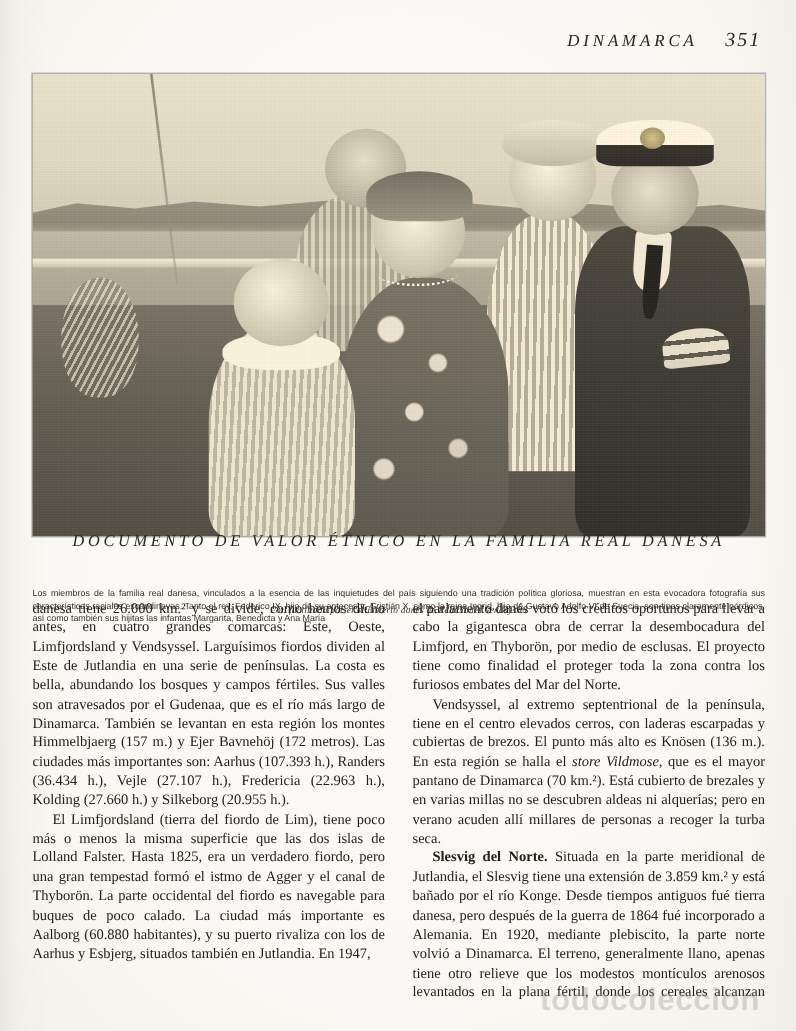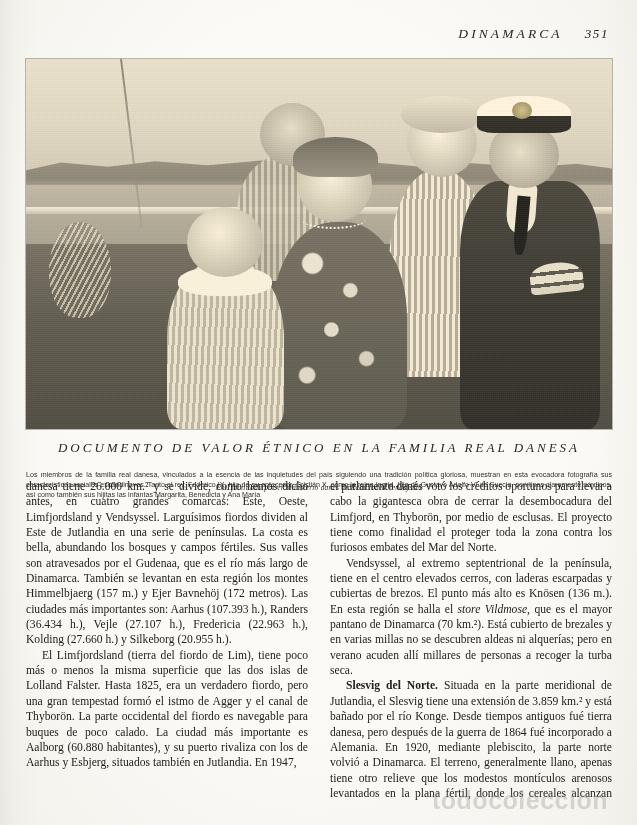--- a/index.html
+++ b/index.html
@@ -43,21 +43,21 @@
     color: #2a2722;
   }
   .runhead .title {
     font-style: italic;
     font-size: 13.5px;
     letter-spacing: 3.1px;
     font-weight: 400;
   }
   .runhead .folio {
     font-style: italic;
-    font-size: 13px;
+    font-size: 16px;
     letter-spacing: 1.6px;
     margin-left: 22px;
   }
 
   
   .plate {
     position: absolute;
     left: 26px;
     top: 59px;
     width: 586px;
@@ -239,21 +239,21 @@
   .grain {
     position: absolute; inset: 0; pointer-events: none; opacity: .22;
     background-image:
       repeating-linear-gradient(0deg, rgba(255,255,255,.10) 0 1px, rgba(0,0,0,.06) 1px 2px),
       repeating-linear-gradient(90deg, rgba(255,255,255,.06) 0 1px, rgba(0,0,0,.05) 1px 2px);
   }
 
   
   .caption-title {
     position: absolute;
-    left: 26px; top: 440px; width: 586px;
+    left: 26px; top: 425px; width: 586px;
     text-align: center;
     font-style: italic;
     font-size: 13px;
     letter-spacing: 3.0px;
     color: #2b2823;
     white-space: nowrap;
   }
   .caption-body {
     position: absolute;
     left: 26px; top: 470px; width: 586px;

